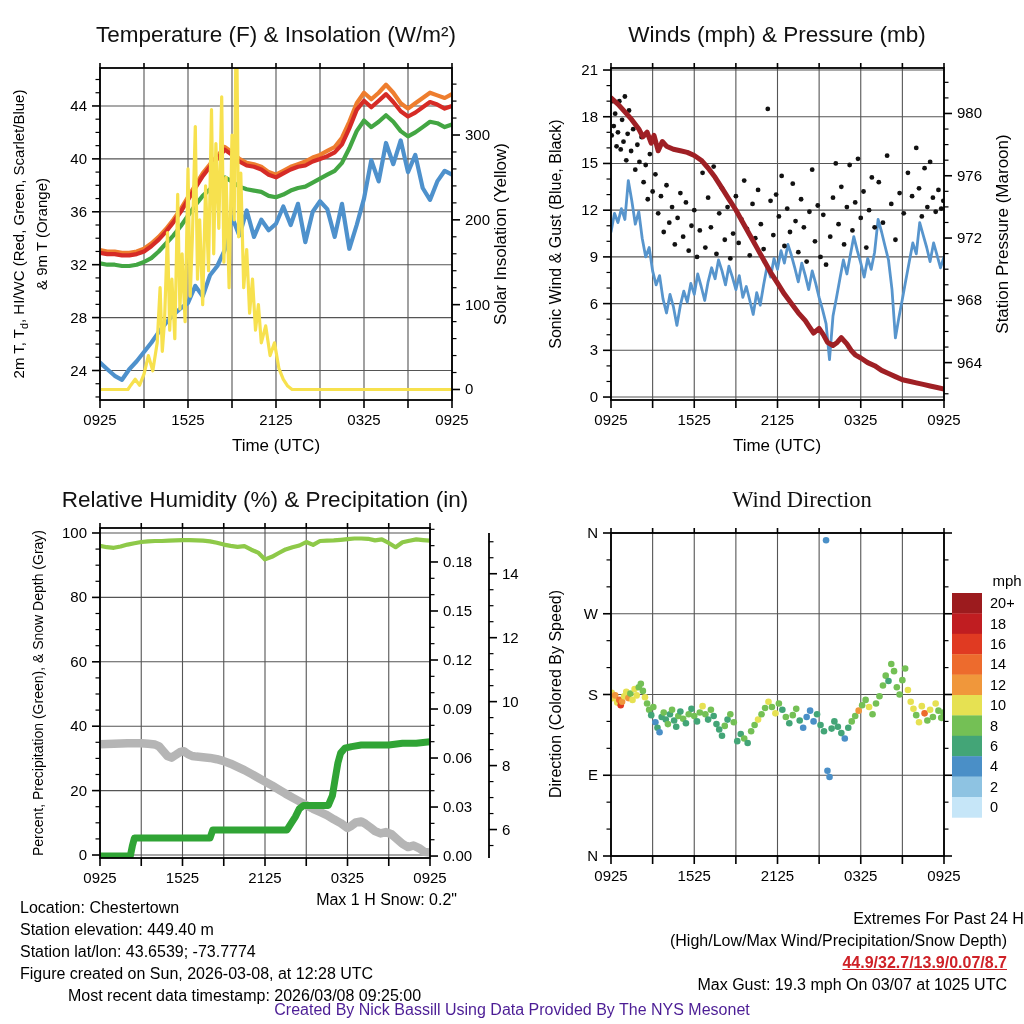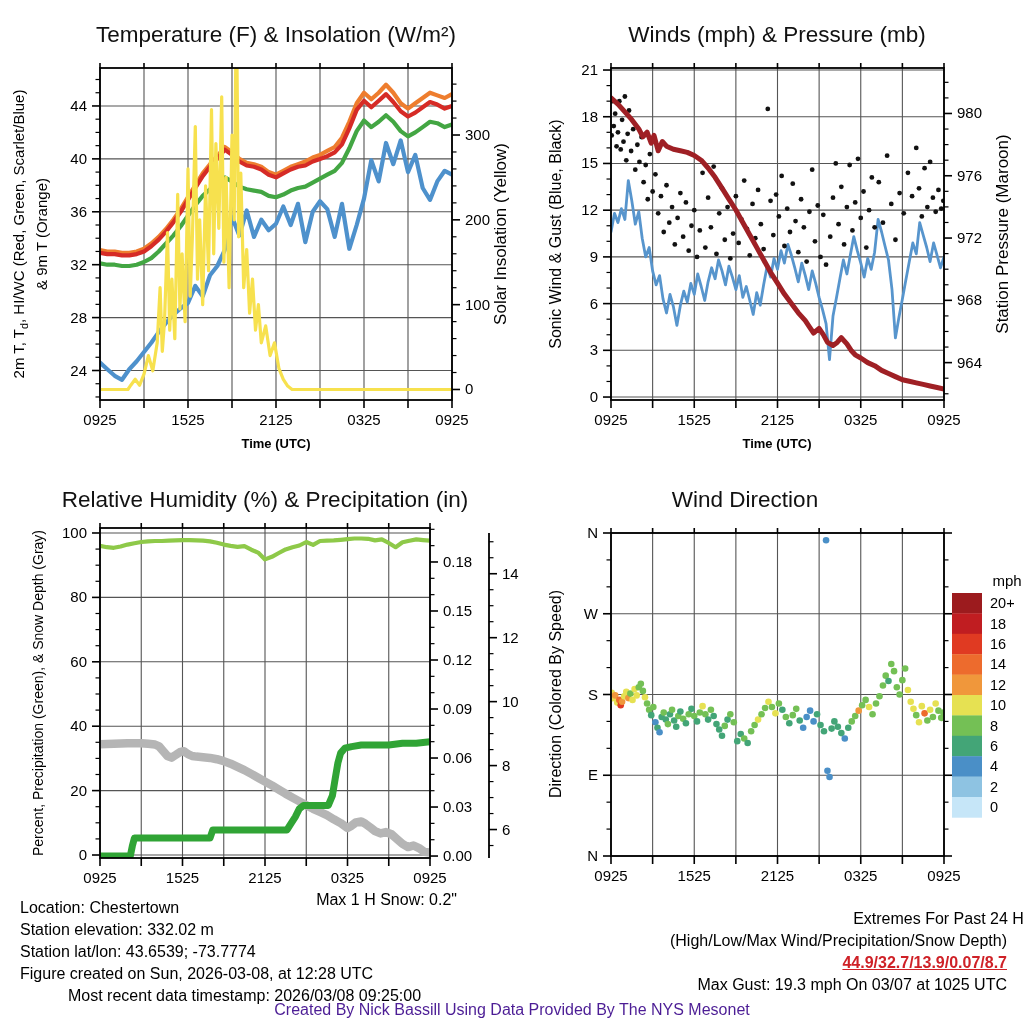--- a/index.html
+++ b/index.html
@@ -3,21 +3,21 @@
 <meta charset="utf-8">
 <style>
   html,body{margin:0;padding:0;background:#fff;}
   .stage{position:relative;width:1024px;height:1024px;background:#ffffff;overflow:hidden;
          font-family:"Liberation Sans",sans-serif;color:#000;}
   #fig{position:absolute;left:0;top:0;}
   .t{position:absolute;white-space:nowrap;}
   .title{font-size:22.5px;transform:translate(-50%,0);color:#111;}
   .rot{transform:translate(-50%,-50%) rotate(-90deg);text-align:center;}
   .sub{font-size:0.72em;vertical-align:sub;}
-  .xlab{font-size:13px;transform:translate(-50%,0);font-weight:bold;}
+  .xlab{font-size:17px;transform:translate(-50%,0);}
   .foot{font-size:16px;}
   .foot-red{font-size:16px;font-weight:bold;color:#cf2127;}
   .credit{font-size:16px;color:#4c1d95;transform:translate(-50%,0);}
   .ralign{transform:translate(-100%,0);}
 </style>
 </head>
 <body>
 
 <div class="stage">
   <svg id="fig" width="1024" height="1024">
@@ -689,38 +689,38 @@
       <text x="990" y="771.4000000000001" text-anchor="start" font-size="14.5" fill="#000" font-family="&quot;Liberation Sans&quot;,sans-serif">4</text>
       <rect x="952" y="776.6" width="30" height="20.7" fill="#8ec3e2"></rect>
       <text x="990" y="791.8000000000001" text-anchor="start" font-size="14.5" fill="#000" font-family="&quot;Liberation Sans&quot;,sans-serif">2</text>
       <rect x="952" y="797" width="30" height="20.7" fill="#c6e6f8"></rect>
       <text x="990" y="812.2" text-anchor="start" font-size="14.5" fill="#000" font-family="&quot;Liberation Sans&quot;,sans-serif">0</text>
     </svg>
 
   <div class="t title" style="left:777px;top:22px;">Winds (mph) &amp; Pressure (mb)</div>
   <div class="t title" style="left:276px;top:22px;">Temperature (F) &amp; Insolation (W/m²)</div>
   <div class="t title" style="left:265px;top:487px;text-align:center;">Relative Humidity (%) &amp; Precipitation (in)</div>
-  <div class="t title" style="left:745px;top:487px;">Wind Direction</div>
+  <div class="t title" style="left:802px;top:487px;font-family:Liberation Serif, serif;">Wind Direction</div>
 
   <div class="t rot" style="left:30px;top:234px;font-size:15px;line-height:18px;">
     <div><span>2m T, T</span><span class="sub">d</span><span>, HI/WC (Red, Green, Scarlet/Blue)</span></div>
     <div>&amp; 9m T (Orange)</div>
   </div>
   <div class="t rot" style="left:501px;top:234px;font-size:17px;">Solar Insolation (Yellow)</div>
   <div class="t rot" style="left:556px;top:234px;font-size:16px;">Sonic Wind &amp; Gust (Blue, Black)</div>
   <div class="t rot" style="left:1003px;top:234px;font-size:17px;">Station Pressure (Maroon)</div>
   <div class="t rot" style="left:38px;top:693px;font-size:14px;">Percent, Precipitation (Green), &amp; Snow Depth (Gray)</div>
   <div class="t rot" style="left:556px;top:694px;font-size:16px;">Direction (Colored By Speed)</div>
 
   <div class="t xlab" style="left:276px;top:436px;">Time (UTC)</div>
   <div class="t xlab" style="left:777px;top:436px;">Time (UTC)</div>
 
   <div class="t foot ralign" style="left:457px;top:891px;">Max 1 H Snow: 0.2"</div>
   <div class="t foot" style="left:20px;top:899px;">Location: Chestertown</div>
-  <div class="t foot" style="left:20px;top:921px;">Station elevation: 332.02 m</div>
+  <div class="t foot" style="left:20px;top:921px;">Station elevation: 449.40 m</div>
   <div class="t foot" style="left:20px;top:943px;">Station lat/lon: 43.6539; -73.7774</div>
   <div class="t foot" style="left:20px;top:965px;">Figure created on Sun, 2026-03-08, at 12:28 UTC</div>
   <div class="t foot" style="left:20px;top:987px;margin-left:48px;">Most recent data timestamp: 2026/03/08 09:25:00</div>
 
   <div class="t foot ralign" style="left:1007px;top:910px;margin-left:48px;">Extremes For Past 24 Hours</div>
   <div class="t foot ralign" style="left:1007px;top:932px;">(High/Low/Max Wind/Precipitation/Snow Depth)</div>
   <div class="t foot-red ralign" style="left:1007px;top:954px;text-decoration:underline;">44.9/32.7/13.9/0.07/8.7</div>
   <div class="t foot ralign" style="left:1007px;top:976px;">Max Gust: 19.3 mph On 03/07 at 1025 UTC</div>
 
   <div class="t credit" style="left:512px;top:1001px;">Created By Nick Bassill Using Data Provided By The NYS Mesonet</div>

